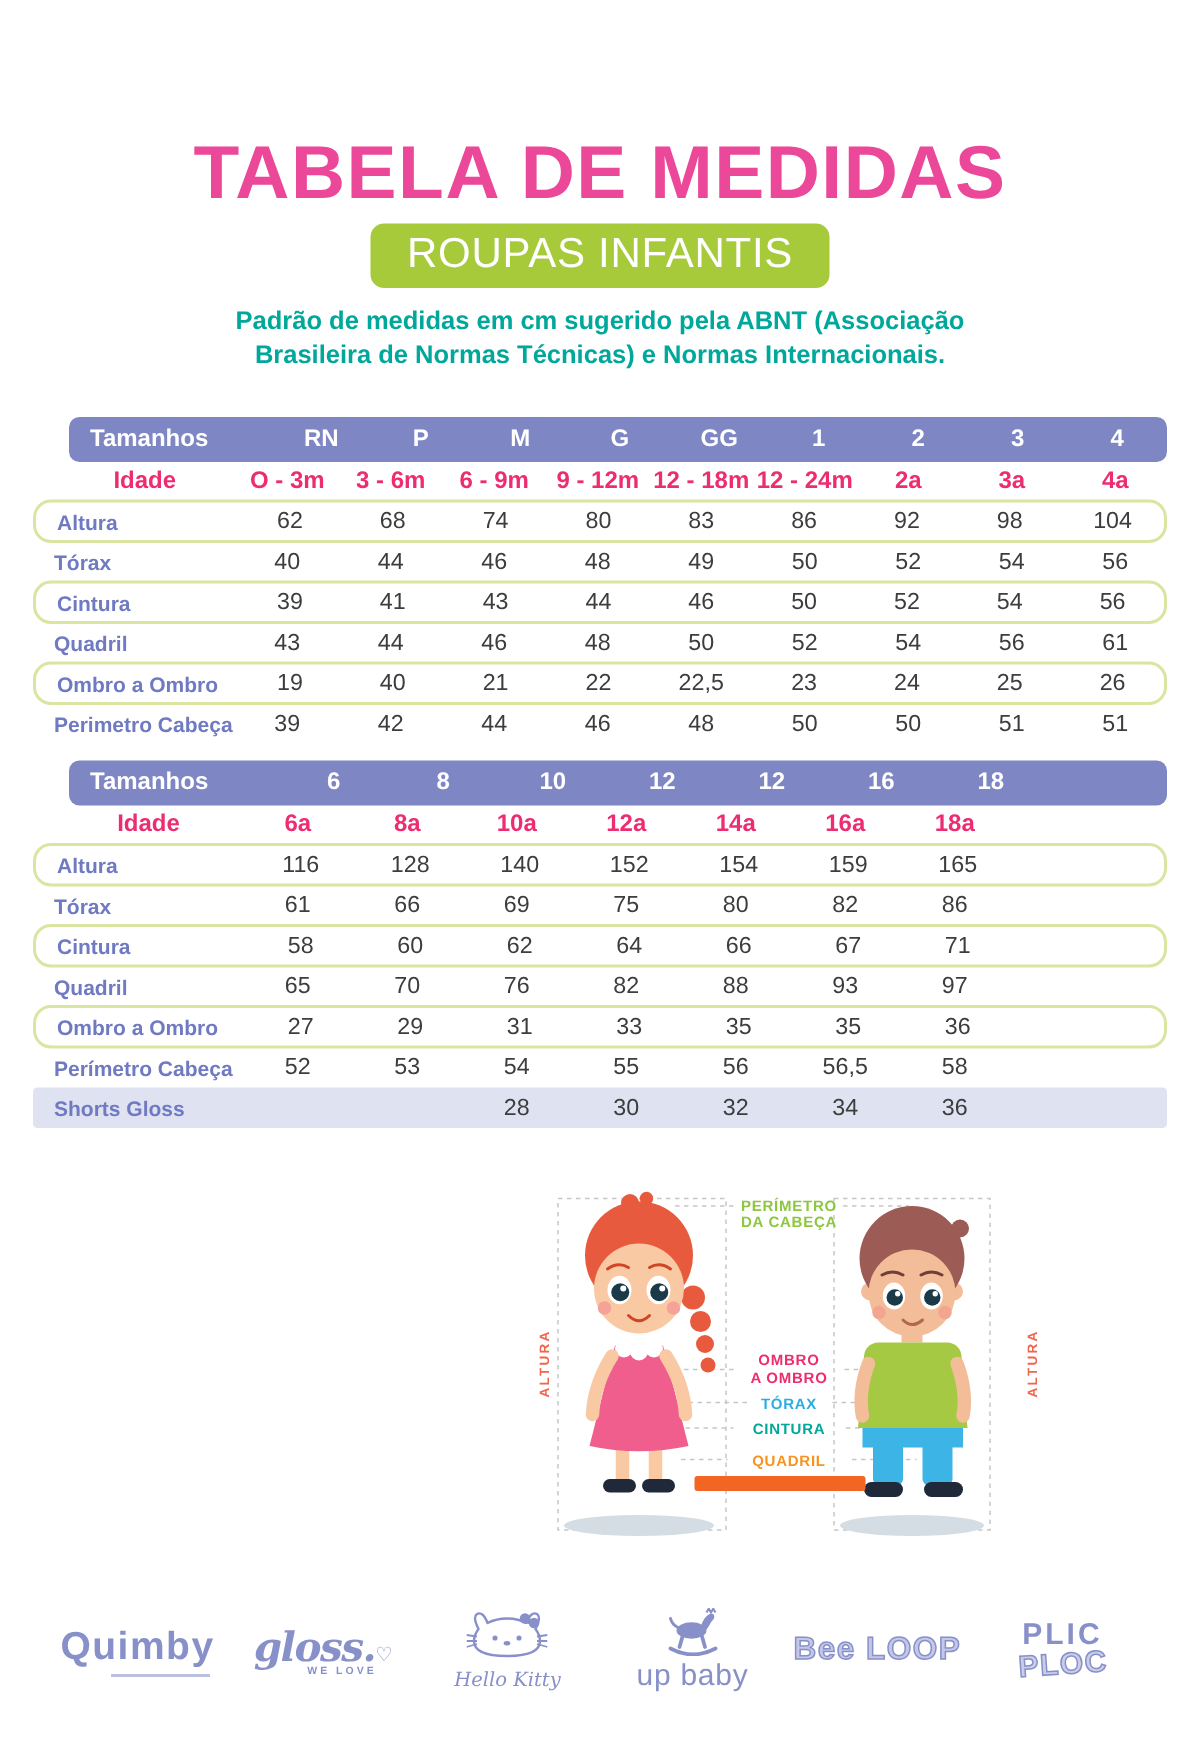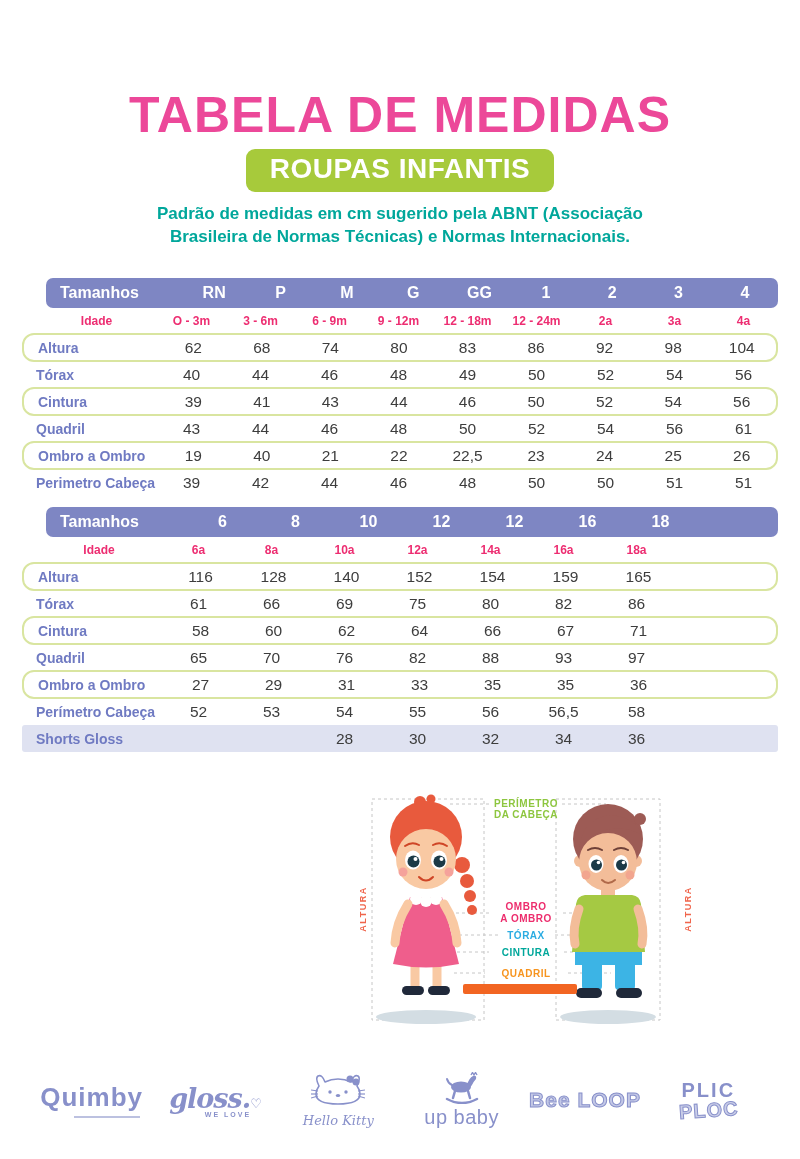--- a/index.html
+++ b/index.html
@@ -9,41 +9,41 @@
     background:#ffffff; font-family:"Liberation Sans", sans-serif; overflow:hidden;
   }
 
   
   .page-title {
     position:absolute; top:86px; left:0; right:0; text-align:center;
     font-size:50px; font-weight:bold; letter-spacing:1px; color:#ec4899;
   }
   .badge-wrap { position:absolute; top:149px; left:0; right:0; text-align:center; }
   .badge {
-    display:inline-block; background:#a7ca3b; color:#fff; font-size:28px; font-weight:bold;
+    display:inline-block; background:#a7ca3b; color:#fff; font-size:28px; font-weight:normal;
     padding:4px 24px 7px; border-radius:9px; letter-spacing:0.5px;
   }
   .subtitle {
     position:absolute; top:203px; left:0; right:0; text-align:center;
     color:#00a79b; font-size:17px; font-weight:bold; line-height:1.35;
   }
 
   
   .tables { position:absolute; top:278px; left:22px; width:756px; }
   .size-table { margin-bottom:11px; }
   .trow { display:grid; align-items:center; }
   .cols9 .trow { grid-template-columns:135px repeat(9,1fr); }
   .cols7 .trow { grid-template-columns:140px repeat(7,73px) 1fr; }
   .thead { background:#7e86c3; border-radius:7px; height:30px; color:#fff; font-weight:bold;margin-left:24px; }
   .thead .lbl { font-size:17px; padding-left:14px; }
   .thead .cell { text-align:center; font-size:16px; }
   .thead .lbl { text-align:left; }
   .age { height:26px; color:#ed2d71; font-weight:bold; }
   .age .lbl { font-size:14px; padding-left:14px; text-align:left; }
-  .age .cell { text-align:center; font-size:12px; }
+  .age .cell { text-align:center; font-size:16px; }
   .data { height:27px; }
   .data .lbl { font-size:14px; font-weight:bold; color:#6f7ac2; padding-left:14px; }
   .data .val { text-align:center; font-size:15.5px; color:#3d3d3d; }
   .bordered { border:2px solid #d9e5a0; border-radius:12px; height:29px; margin:-1px 0; background:#fff; }
   .highlight { background:#dfe2f1; border-radius:3px; }
 
   
   .vestis { position:absolute; left:78px; top:856px; width:260px; }
   .vestis-text {
     font-family:"DejaVu Serif", serif; font-weight:bold; font-size:72px;

